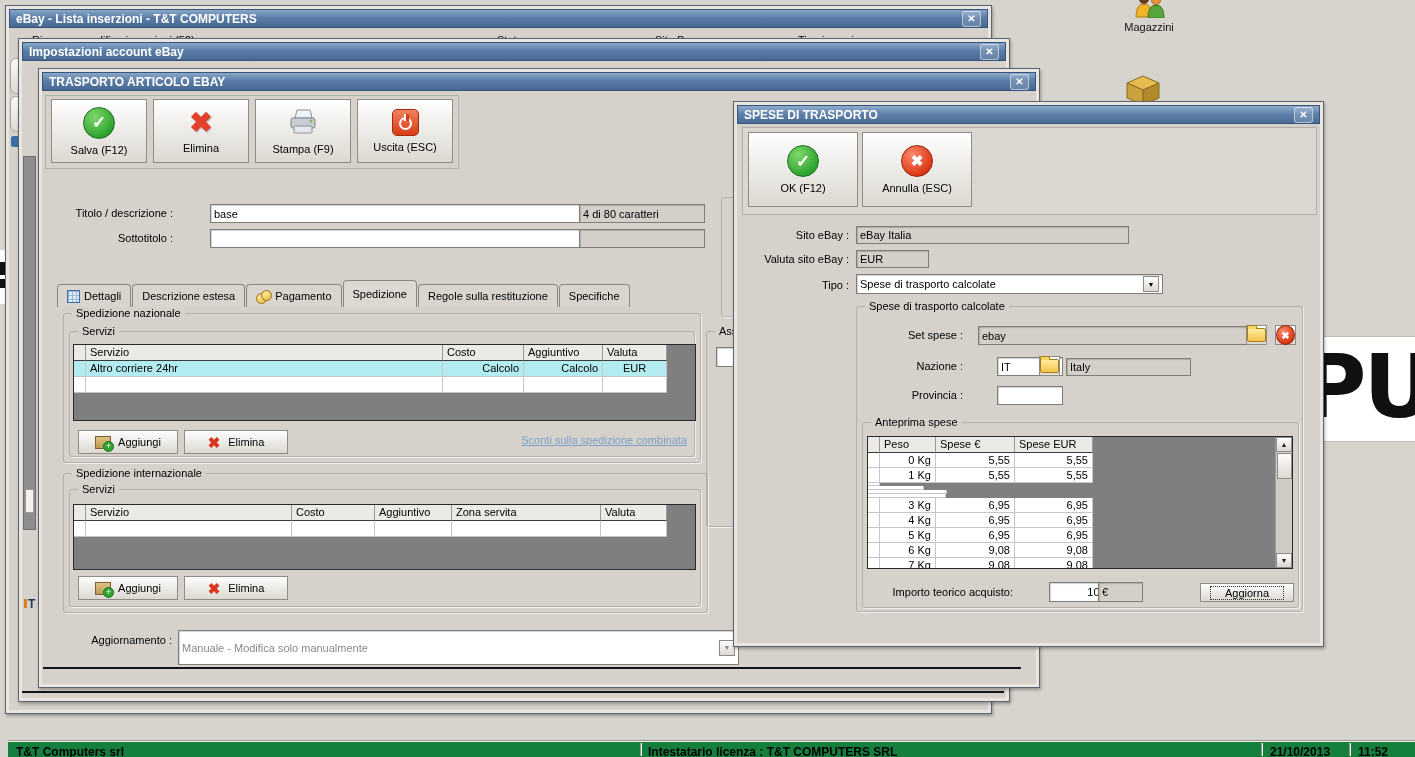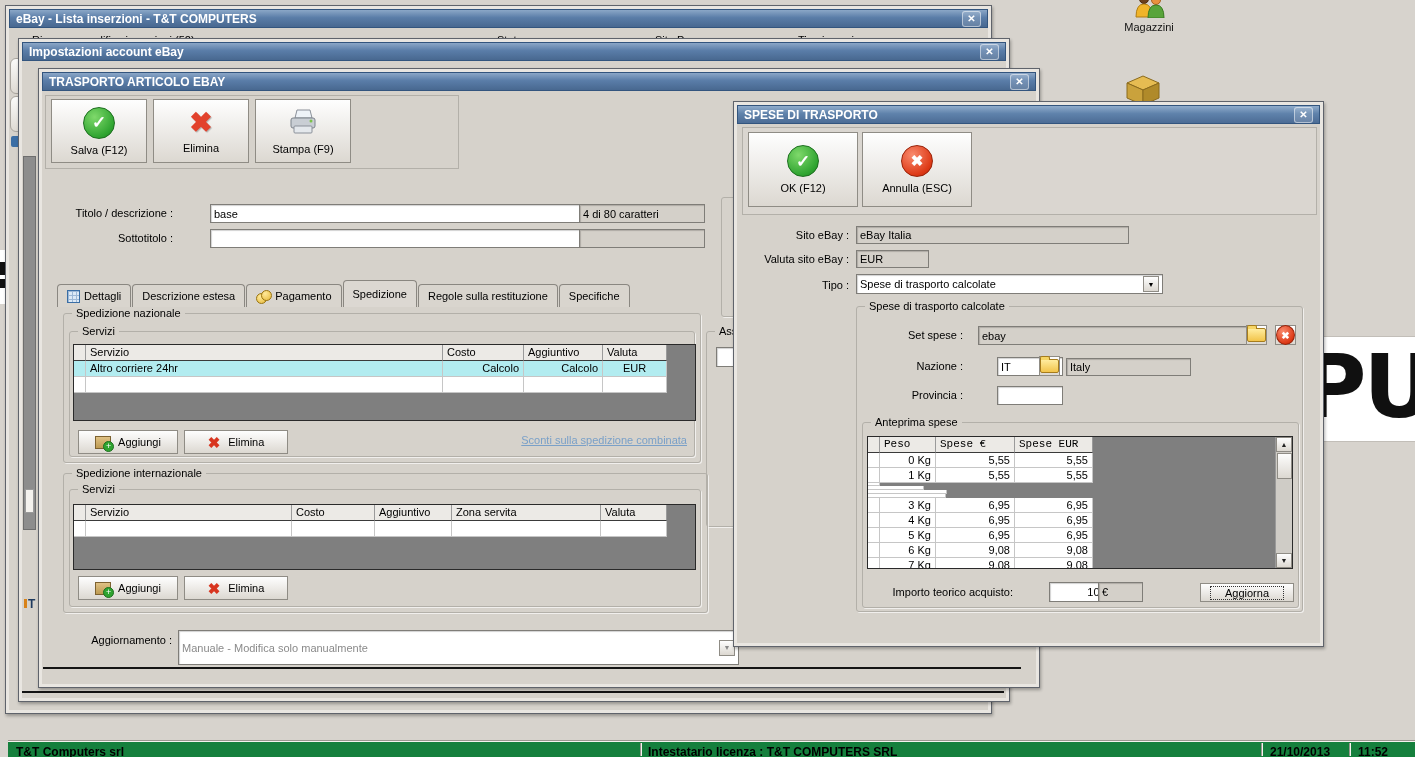--- a/index.html
+++ b/index.html
@@ -161,20 +161,24 @@
     <span>
       <svg width="34" height="28" viewBox="0 0 34 28">
         <polygon points="11,2 24,2 26,10 9,10" fill="#eef3f8" stroke="#8a9099"></polygon>
         <rect x="5" y="10" width="24" height="10" rx="2" fill="#c9ced4" stroke="#7d838b"></rect>
         <rect x="8" y="18" width="18" height="7" rx="1" fill="#e4e8ec" stroke="#8a9099"></rect>
         <circle cx="25" cy="13" r="1.5" fill="#7cc24a"></circle>
       </svg>
     </span>
     <span>Stampa (F9)</span>
   </div>
+  <div class="btn bigbtn abs" style="left:318px;top:30px;width:96px;height:64px;">
+    <span class="ic-power"></span>
+    <span>Uscita (ESC)</span>
+  </div>
 
   <div class="lbl r" style="left:0;top:138px;width:134px;">Titolo / descrizione :</div>
   <input class="sunk abs" style="left: 140px; top: 135px; width: 388px; height: 19px;" value="base">
   <div class="sunk ro abs" style="left:540px;top:135px;width:126px;height:19px;">4 di 80 caratteri</div>
   <div class="lbl r" style="left:0;top:163px;width:134px;">Sottotitolo :</div>
   <input class="sunk abs" style="left: 140px; top: 160px; width: 388px; height: 19px;">
   <div class="sunk ro abs" style="left:540px;top:160px;width:126px;height:19px;"></div>
   <div class="fs" style="left:682px;top:128px;width:90px;height:120px;"></div>
 
   <div class="tabs" style="left:18px;top:211px;">
@@ -335,21 +339,21 @@
   <div class="sunk ro abs" style="left:332px;top:256px;width:125px;height:18px;">Italy</div>
 
   <div class="lbl r" style="left:140px;top:287px;width:89px;">Provincia :</div>
   <input class="sunk abs" style="left: 232px; top: 284px; width: 66px; height: 19px;">
 
   <div class="fs" style="left:128px;top:320px;width:437px;height:186px;">
     <span class="lg">Anteprima spese</span>
   </div>
 
   <div class="gridwrap" style="left:133px;top:334px;width:426px;height:133px;">
-    <div class="grow gh" style="height:16px;font-family:Liberation Mono, monospace;">
+    <div class="grow gh" style="height:16px;">
       <div class="gc" style="width:12px;"></div>
       <div class="gc" style="width:56px;">Peso</div>
       <div class="gc" style="width:79px;">Spese €</div>
       <div class="gc" style="width:78px;">Spese EUR</div>
     </div>
     <div class="grow gd" style="height:15px;">
       <div class="gc" style="width:12px;"></div>
       <div class="gc r" style="width:56px;">0 Kg</div>
       <div class="gc r" style="width:79px;">5,55</div>
       <div class="gc r" style="width:78px;">5,55</div>

